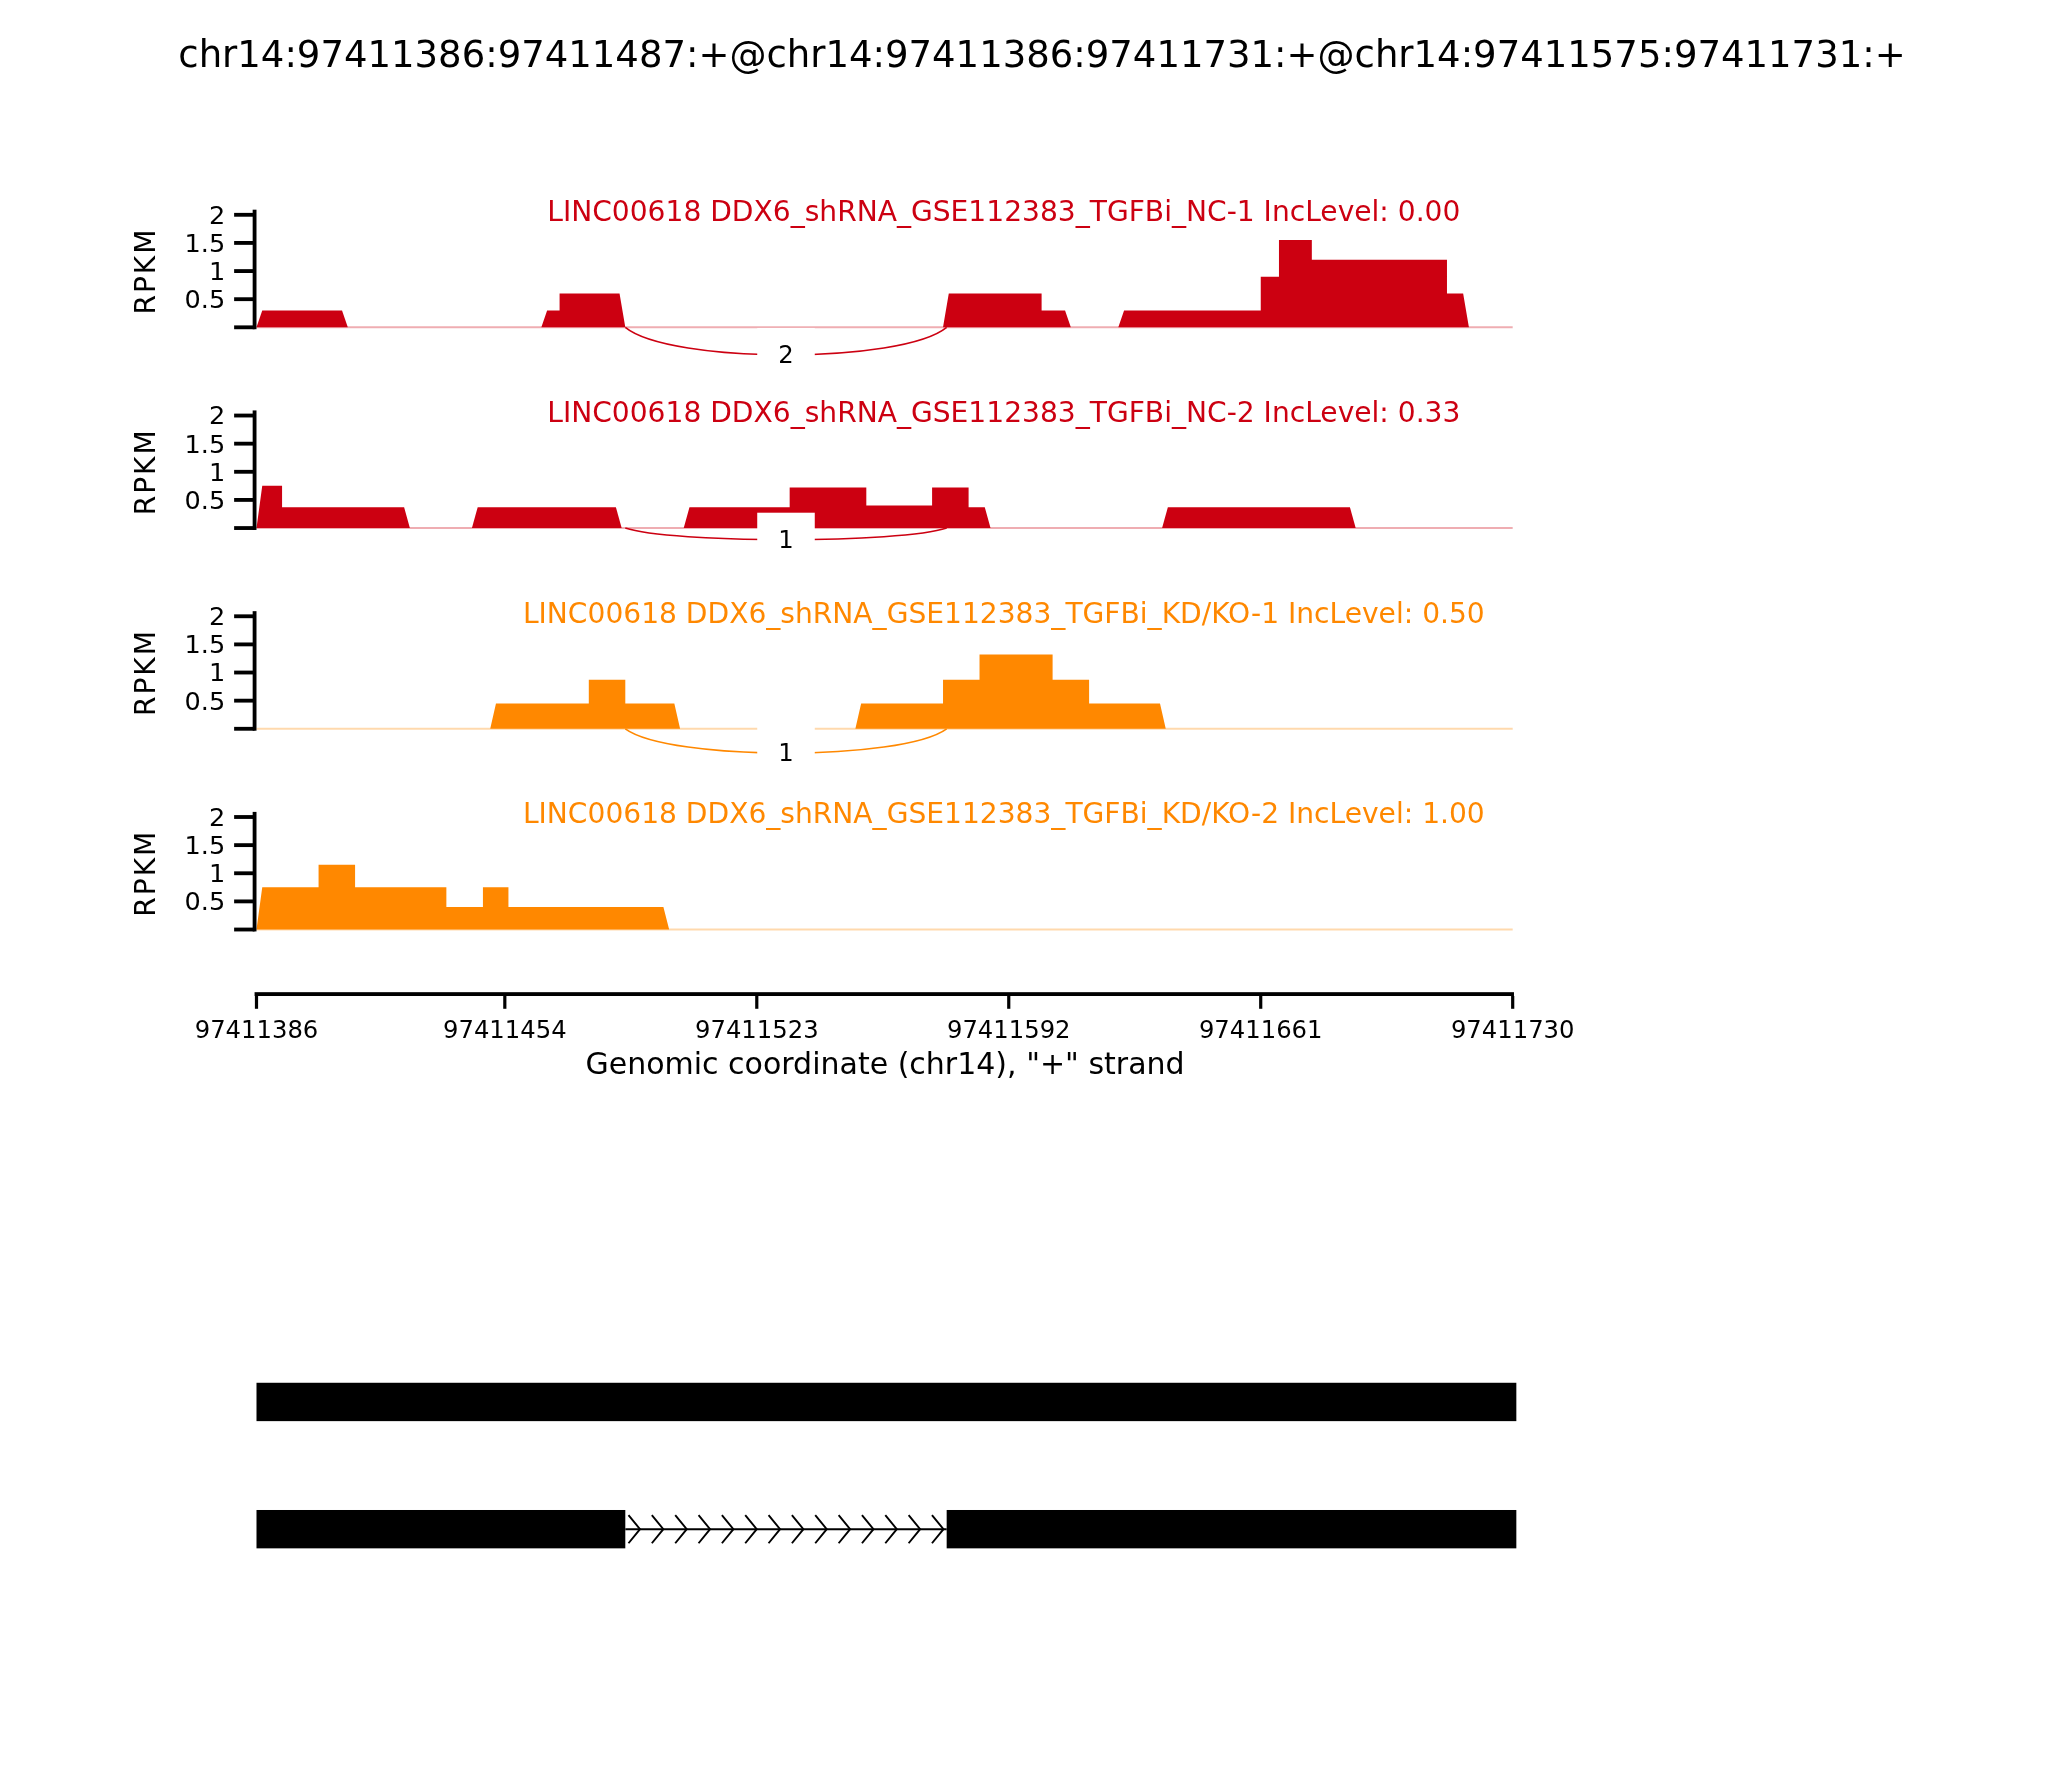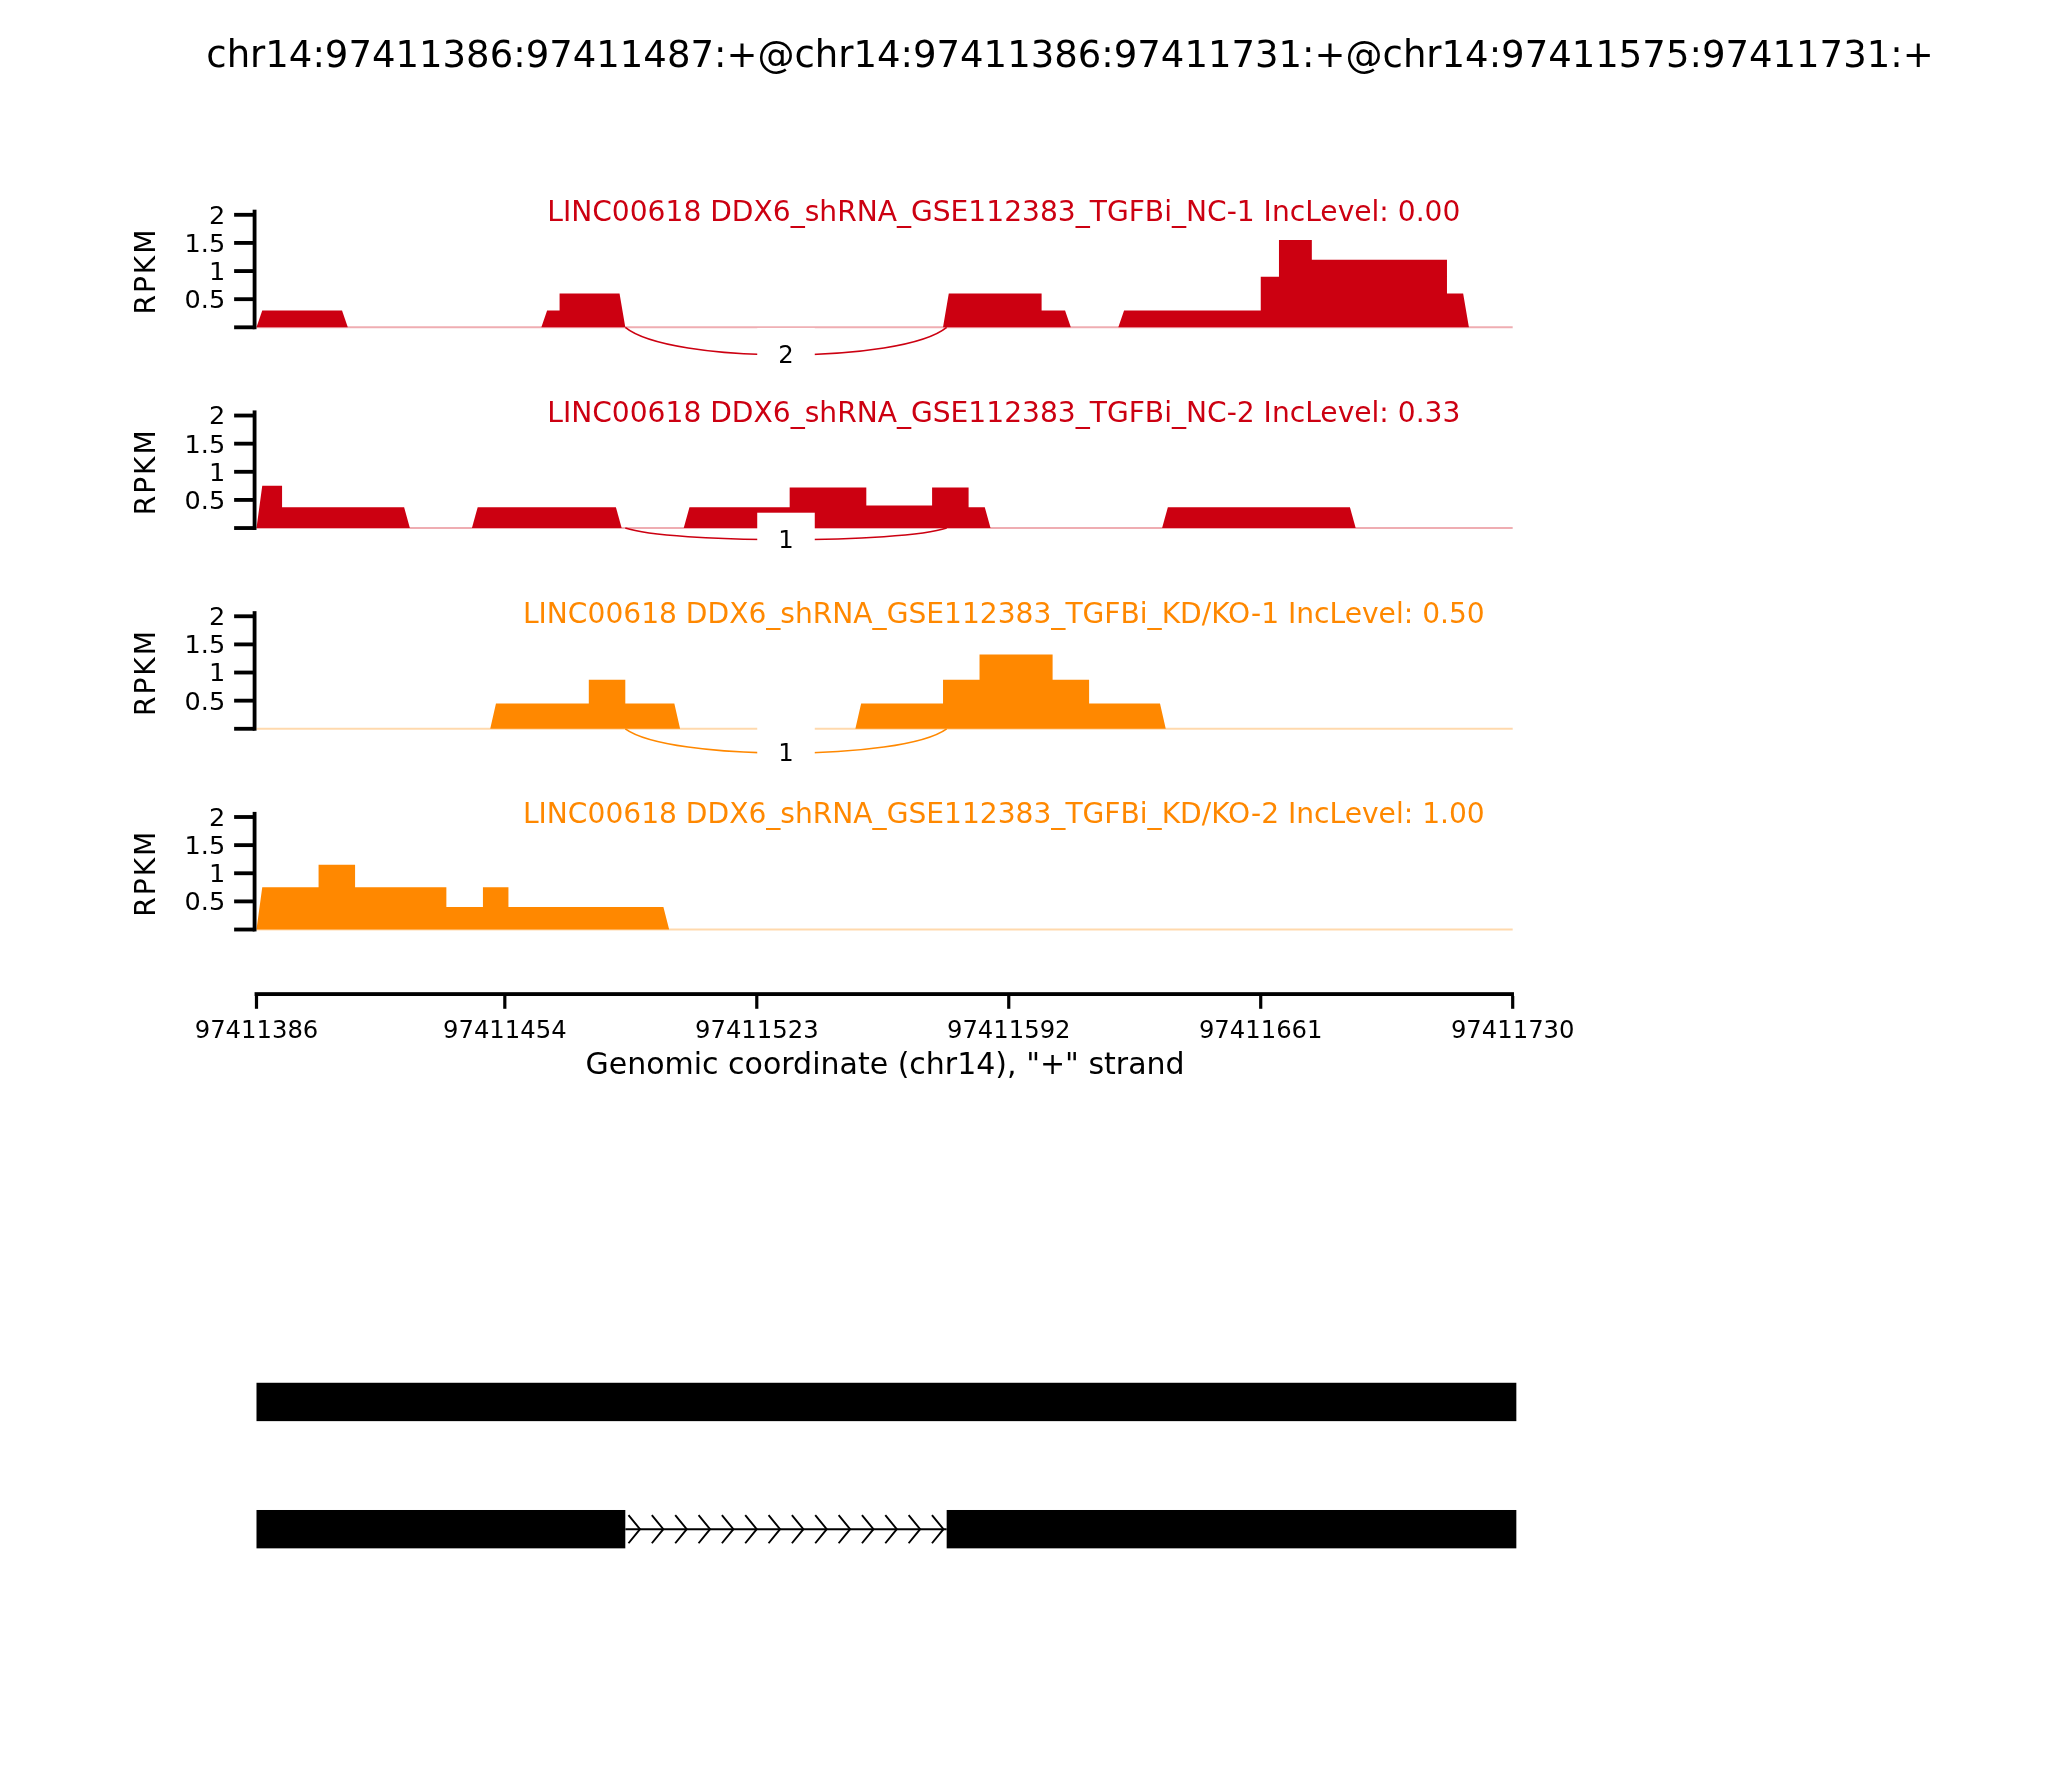--- a/index.html
+++ b/index.html
@@ -1,20 +1,20 @@
 <!DOCTYPE html>
 <html style="font-size:10.2px"><head>
 <meta charset="utf-8">
 <style>
   html,body{margin:0;padding:0;background:#fff;}
   body{width:2046px;height:1790px;font-family:"DejaVu Sans",sans-serif;color:#000;}
   .stage{position:relative;width:2046px;height:1790px;overflow:hidden;background:#ffffff;}
   svg{position:absolute;left:0;top:0;font-family:"DejaVu Sans",sans-serif;}
   .title{position:absolute;top:33px;left:1042px;transform:translateX(-50%);
-         font-size:37px;white-space:nowrap;margin-left:28px;}
+         font-size:37px;white-space:nowrap;}
   .xlabel{position:absolute;top:1046px;left:885px;transform:translateX(-50%);
          font-size:30px;white-space:nowrap;}
 </style>
 </head>
 <body>
 
 <div class="stage">
   <svg id="plot" width="2046" height="1790" viewBox="0 0 3200 2800">
       <line x1="401" y1="512" x2="2366" y2="512" stroke="#CC0011" stroke-opacity="0.32" stroke-width="3"></line>
       <path d="M 401.0 512 L 410.0 485.6 L 534.8 485.6 L 543.8 512 Z" fill="#CC0011"></path>

